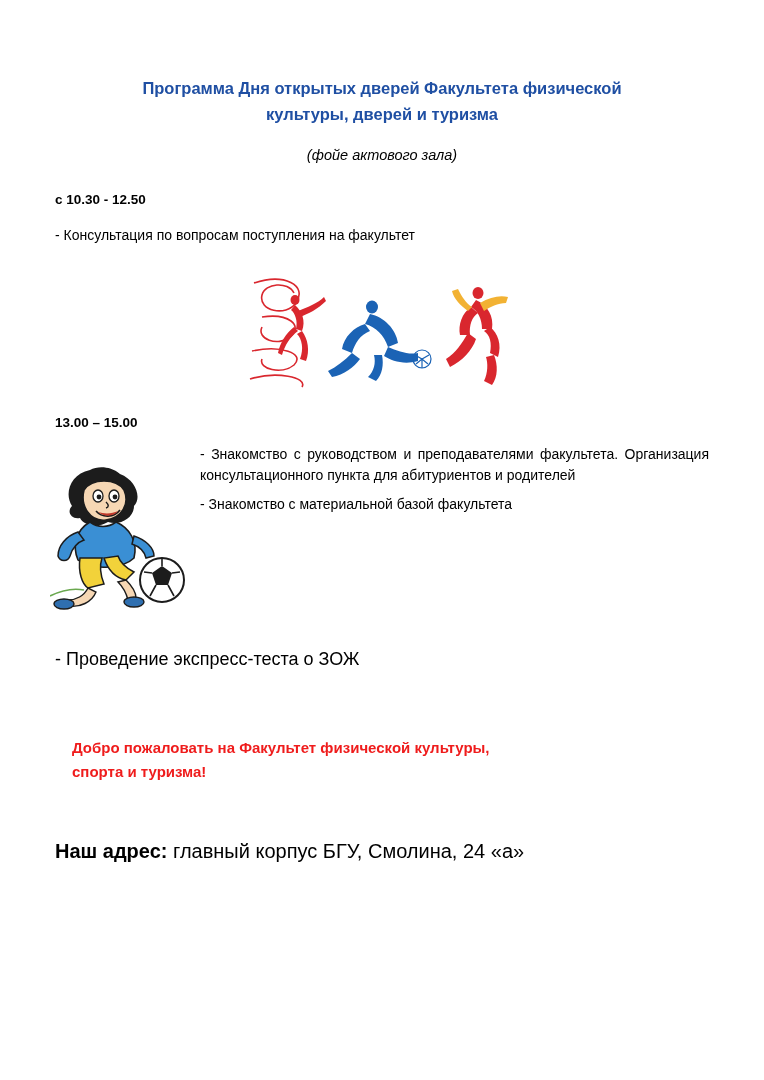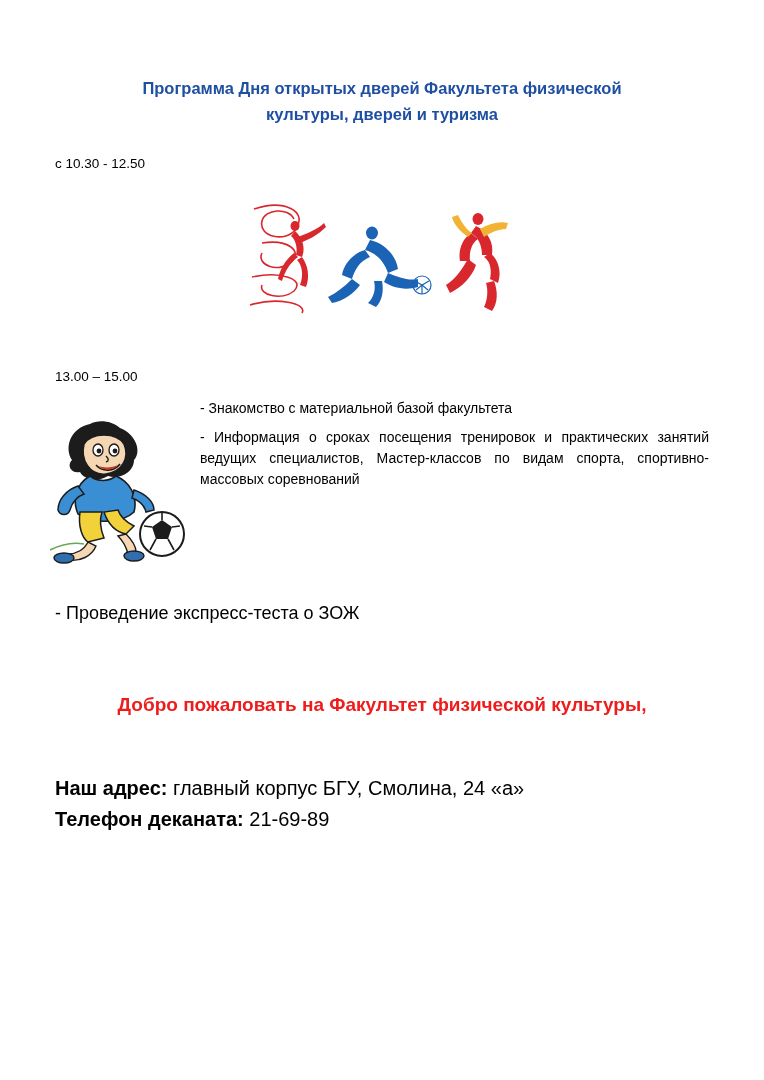--- a/index.html
+++ b/index.html
@@ -33,26 +33,26 @@
     width: 600px;
   }
   .doc-subtitle {
     font-style: italic;
     font-size: 14.5px;
     text-align: center;
     margin-top: 20px;
   }
 
   .time-heading {
-    font-weight: normal;
+    font-weight: bold;
     font-size: 13.5px;
     margin-top: 29px;
   }
   .time-heading.second {
-    margin-top: 44px;
+    margin-top: 16px;
   }
 
   .para {
     font-size: 14px;
     line-height: 1.45;
     margin-top: 18px;
   }
 
   
   .sports-figures {
@@ -90,22 +90,22 @@
   .just:first-child { margin-top: 0; }
 
   .after-art {
     font-size: 18px;
     margin-top: 20px;
   }
 
   .welcome {
     color: #ef1c1c;
     font-weight: bold;
-    font-size: 19px;
-    text-align: center;
+    font-size: 15px;
+    text-align: left;
     line-height: 1.6;
     margin-top: 66px;
     width: 620px;
     margin-left: auto;
     margin-right: auto;
   }
 
   .contacts {
     margin-top: 52px;
     font-size: 20px;
@@ -116,23 +116,25 @@
 </head>
 <body>
 
 <div class="page">
 
   <div class="doc-title">
     <div>Программа Дня открытых дверей Факультета физической</div>
     <div>культуры, дверей и туризма</div>
   </div>
 
+  <div class="doc-subtitle">(фойе актового зала)</div>
 
   <div class="time-heading">с 10.30 - 12.50</div>
 
+  <div class="para">- Консультация по вопросам поступления на факультет</div>
 
   <div class="sports-figures">
     <svg width="300" height="130" viewBox="0 0 300 130" xmlns="http://www.w3.org/2000/svg">
 
       <g stroke="#d9272e" fill="none" stroke-width="1.6">
         <path d="M22 16 C 52 6, 76 18, 64 36 C 54 50, 26 44, 30 28 C 33 16, 56 14, 62 26"></path>
         <path d="M30 50 C 56 46, 72 58, 58 70 C 46 80, 24 72, 30 60"></path>
         <path d="M20 84 C 48 78, 74 86, 62 98 C 50 108, 26 102, 30 92"></path>
         <path d="M18 112 C 44 104, 76 110, 70 120"></path>
       </g>
@@ -207,33 +209,31 @@
 
         <circle cx="112" cy="120" r="22" fill="#ffffff" stroke="#1c1c1c" stroke-width="2"></circle>
         <path d="M112 106 L 122 113 L 118 125 L 106 125 L 102 113 Z" fill="#1c1c1c"></path>
         <path d="M112 98 L 112 106 M130 112 L 122 113 M124 136 L 118 125 M100 136 L 106 125 M94 112 L 102 113" stroke="#1c1c1c" stroke-width="1.6"></path>
 
         <path d="M0 136 C 12 130, 24 128, 34 130" stroke="#6aa84f" stroke-width="1.6" fill="none"></path>
       </svg>
     </div>
 
     <div class="section-two-text">
+      <div class="just">-  Знакомство  с  руководством  и  преподавателями  факультета. Организация консультационного пункта для абитуриентов и родителей</div>
       <div class="just">- Знакомство с материальной базой факультета</div>
-      <div class="just">- Информация о сроках посещения тренировок и практических занятий ведущих специалистов, Мастер-классов по видам спорта, спортивно-массовых соревнований</div>
     </div>
   </div>
 
   <div class="after-art">- Проведение экспресс-теста о ЗОЖ</div>
 
   <div class="welcome">
     <div>Добро пожаловать на Факультет физической культуры,</div>
+    <div>спорта и туризма!</div>
   </div>
 
   <div class="contacts">
     <div>
       <b>Наш адрес:</b><span> главный корпус БГУ, Смолина, 24 «а»</span>
     </div>
-    <div>
-      <b>Телефон деканата:</b><span> 21-69-89</span>
-    </div>
   </div>
 
 </div>
 
 </body></html>

